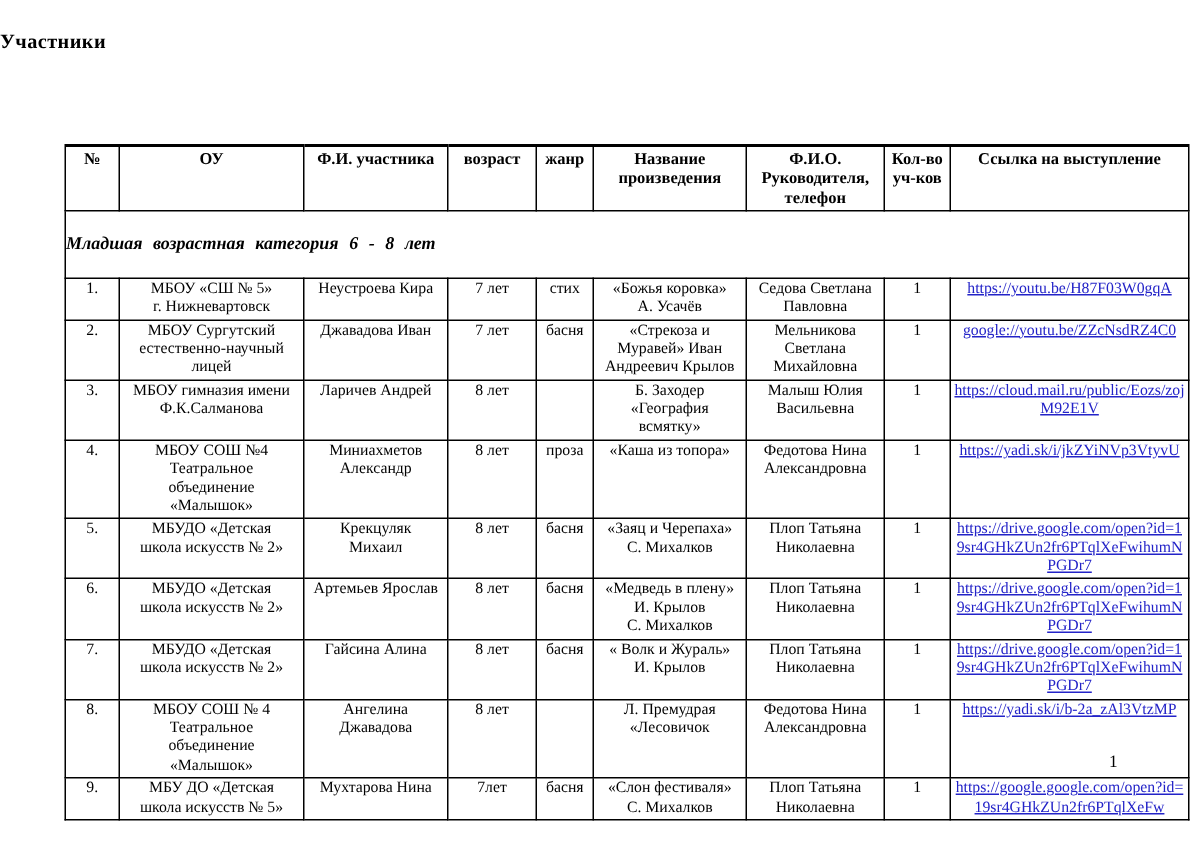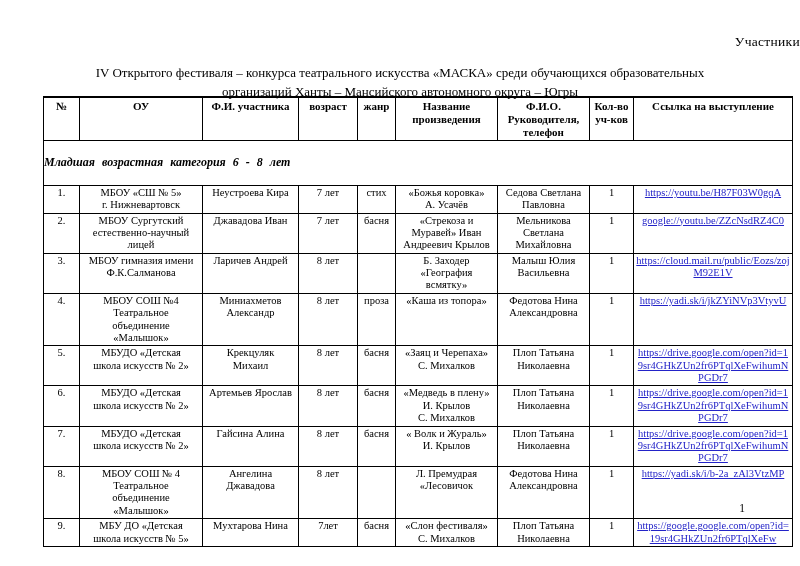--- a/index.html
+++ b/index.html
@@ -9,24 +9,24 @@
     font-family: "Liberation Serif", serif;
     color: #000;
   }
   .page {
     position: relative;
     width: 800px; height: 566px;
     overflow: hidden;
   }
   .doc-title {
     margin: 0;
-    padding-top: 34px;
-    text-align: right;
+    padding-top: 20px;
+    text-align: left;
     font-size: 13.5px;
-    font-weight: normal;
+    font-weight: bold;
     letter-spacing: 0.3px;
   }
   .doc-subtitle {
     width: 680px;
     margin: 14px auto 0 auto;
     text-align: center;
     font-size: 13px;
     line-height: 1.45;
   }
   table.participants {
@@ -87,21 +87,20 @@
     font-size: 11.5px;
   }
 </style>
 </head>
 <body>
 
 <div class="page">
 
   <h1 class="doc-title">Участники</h1>
 
-  <p class="doc-subtitle">IV Открытого фестиваля – конкурса театрального искусства «МАСКА» среди обучающихся образовательных организаций Ханты – Мансийского автономного округа – Югры</p>
 
   <table class="participants">
     <colgroup>
       <col class="c0">
         <col class="c1">
         <col class="c2">
         <col class="c3">
         <col class="c4">
       <col class="c5">
         <col class="c6">

